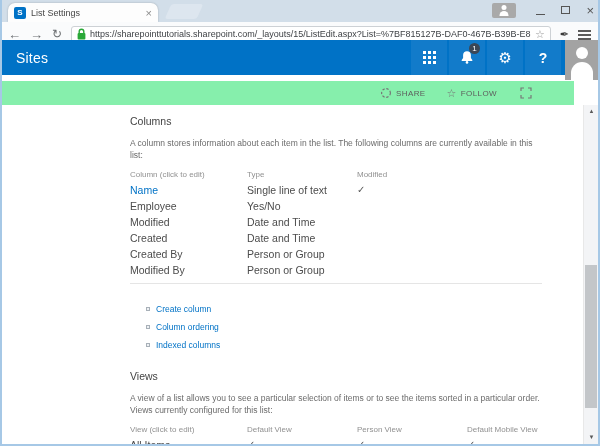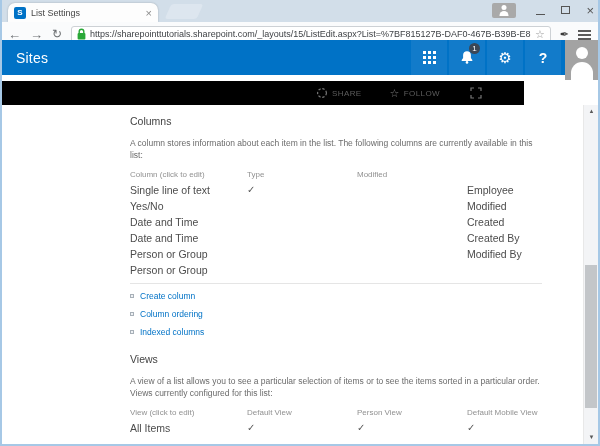--- a/index.html
+++ b/index.html
@@ -45,37 +45,37 @@
   .tile{width:36px;height:35px;margin-left:2px;background:rgba(255,255,255,.07);display:flex;
     align-items:center;justify-content:center;color:#fff;position:relative;cursor:pointer;font-size:15px;}
   .waffle{width:3px;height:3px;background:#fff;box-shadow:5px 0 #fff,10px 0 #fff,0 5px #fff,5px 5px #fff,10px 5px #fff,0 10px #fff,5px 10px #fff,10px 10px #fff;margin:-10px 0 0 -10px;}
   .badge{position:absolute;top:3px;right:5px;min-width:11px;height:11px;border-radius:50%;
     background:var(--badge-dark,#3b4757);color:#fff;font-size:8px;line-height:11px;text-align:center;}
   .tile.help{font-weight:bold;font-size:14px;}
   .avatar{position:absolute;right:1px;top:0;width:34px;height:40px;background:#a3a3a3;cursor:pointer;z-index:5;}
   .a-head{position:absolute;top:7px;left:50%;transform:translateX(-50%);width:12px;height:12px;border-radius:50%;background:#fff;}
   .a-body{position:absolute;top:22px;left:50%;transform:translateX(-50%);width:22px;height:18px;border-radius:11px 11px 0 0;background:#fff;}
   
-  .ribbonrow{position:absolute;top:81px;left:0;width:522px;height:24px;background:#000000;
-    display:flex;align-items:center;justify-content:flex-end;gap:28px;padding-right:42px;}
+  .ribbonrow{position:absolute;top:81px;left:0;width:572px;height:24px;background:#86efac;
+    display:flex;align-items:center;justify-content:flex-end;gap:21px;padding-right:42px;}
   .cmd{display:flex;align-items:center;gap:4px;font-size:8px;letter-spacing:.4px;color:#5d5d5d;cursor:pointer;}
   .cmd .star-o{font-size:11px;color:#777;}
   .focus-btn{cursor:pointer;display:flex;margin-left:2px;}
   
   .content{position:absolute;top:105px;left:0;width:580px;bottom:0;background:#fff;
     padding:10px 40px 0 128px;overflow:hidden;}
   h2{margin:0 0 10px 0;font-size:10.5px;font-weight:400;color:#444;}
   .desc{margin:0 0 5px 0;font-size:8.5px;color:#6b6b6b;line-height:12px;max-width:416px;}
   .tbl{display:grid;grid-template-columns:117px 110px 110px 116px;}
   .hcell{font-size:8px;color:#919191;padding:4px 0 3px 0;}
   .cell{font-size:10.5px;color:#4c4c4c;padding:1px 0;line-height:14px;white-space:nowrap;}
   .cell.link{color:var(--link-blue,#0072C6);cursor:pointer;}
   .cell.check{font-size:10px;color:#5a5a5a;}
   .divider{height:1px;background:#e5e5e5;width:412px;margin:5px 0 3px 0;}
-  .linklist{margin:0;}
+  .linklist{margin:16px;}
   .linkrow{display:flex;align-items:center;gap:6px;padding:4px 0;}
   .bullet{width:4px;height:4px;border:1px solid #a8b0b8;background:#eef1f4;flex:none;}
   .slink{font-size:8.5px;color:var(--link-blue,#0072C6);cursor:pointer;text-decoration:none;}
   .views-block{margin-top:12px;}
   
   .scrollbar{position:absolute;right:0;top:105px;bottom:0;width:15px;background:#f3f4f6;border-left:1px solid #e8e8e8;}
   .sb-btn{position:absolute;left:0;width:15px;height:13px;font-size:6px;color:#595959;text-align:center;line-height:13px;cursor:pointer;}
   .sb-btn.up{top:0;}
   .sb-btn.down{bottom:0;}
   .sb-thumb{position:absolute;left:1px;right:1px;top:160px;height:143px;background:#c3c6c9;cursor:grab;}
@@ -165,20 +165,21 @@
 
     <h2>Columns</h2>
     <p class="desc">A column stores information about each item in the list. The following columns are currently available in this list:</p>
 
     <div class="tbl">
       <span class="hcell">Column (click to edit)</span>
       <span class="hcell">Type</span>
       <span class="hcell">Modified</span>
       <span class="hcell"></span>
 
+      <span class="cell link">Name</span>
       <span class="cell">Single line of text</span>
       <span class="cell check">✓</span>
       <span class="cell"></span>
 
       <span class="cell">Employee</span>
       <span class="cell">Yes/No</span>
       <span class="cell check"></span>
       <span class="cell"></span>
 
       <span class="cell">Modified</span>

